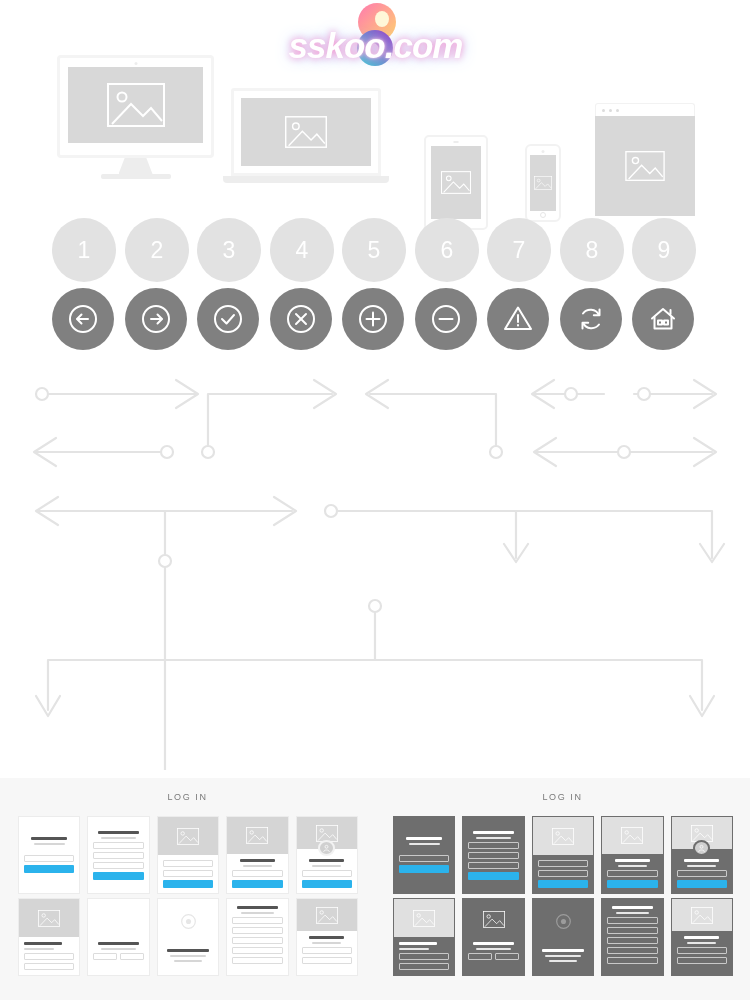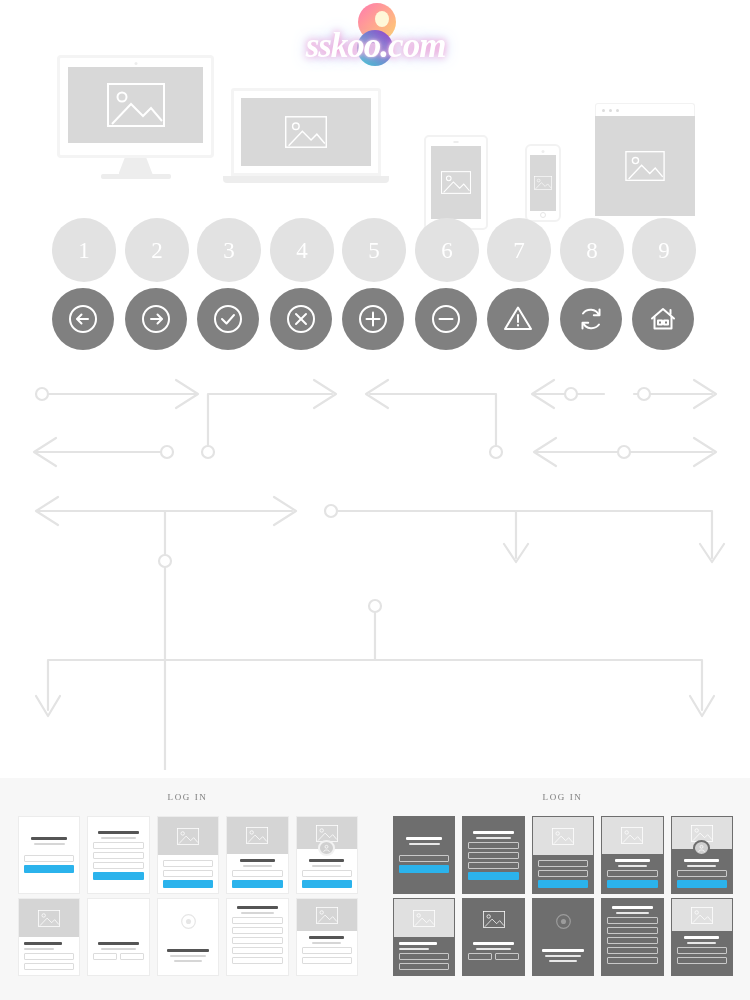--- a/index.html
+++ b/index.html
@@ -4,21 +4,21 @@
 <style>
   * { box-sizing: border-box; }
   html, body { margin: 0; padding: 0; }
   body {
     width: 750px; height: 1000px;
     background: #ffffff;
     font-family: "Liberation Sans", sans-serif;
     overflow: hidden;
     position: relative;
   }
-  .stage { position: relative; width: 750px; height: 940px; font-family: Liberation Serif, serif; }
+  .stage { position: relative; width: 750px; height: 940px; }
 
   
   .watermark {
     position: absolute; left: 268px; top: 2px;
     width: 215px; height: 72px;
     display: flex; align-items: center; justify-content: center;
     z-index: 40; pointer-events: none;
   }
   .wm-text {
     position: relative; z-index: 2;

